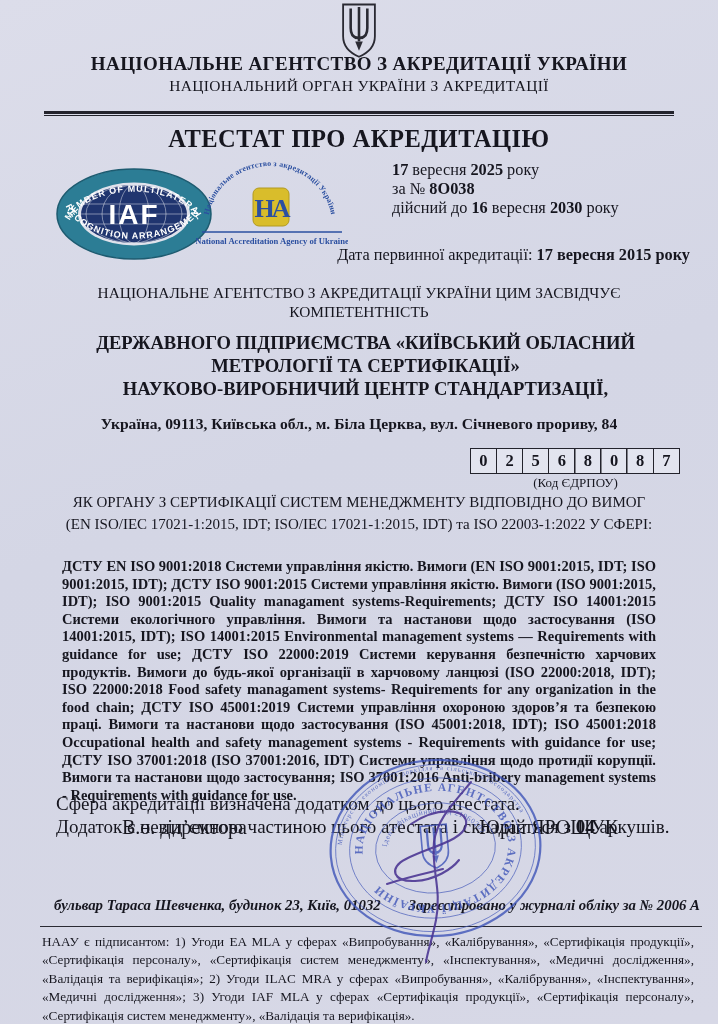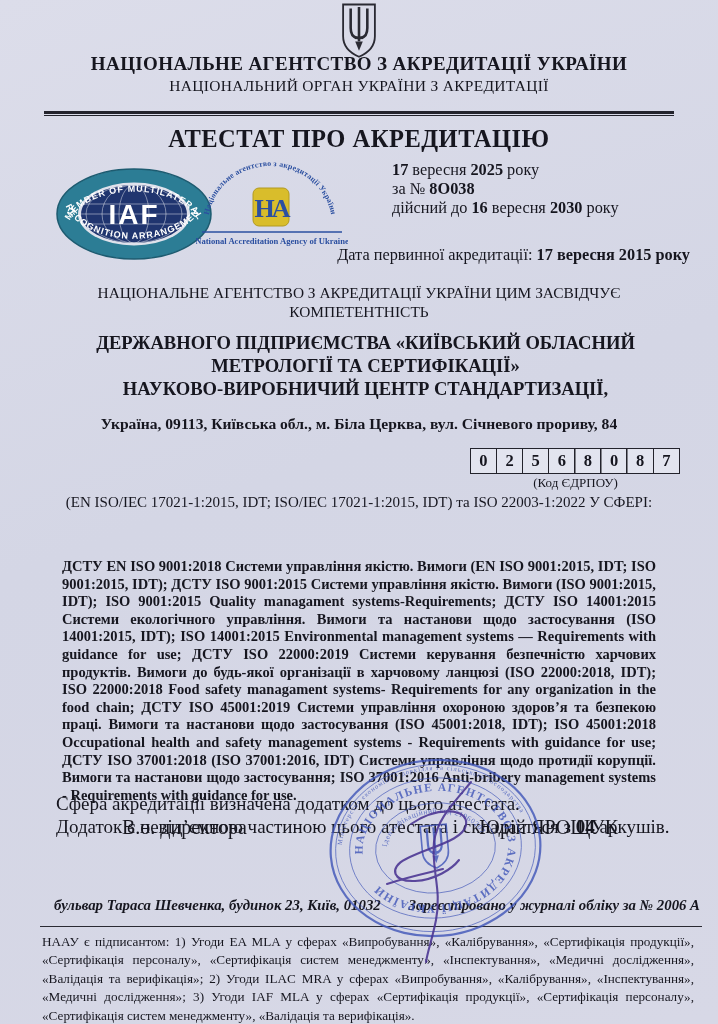--- a/index.html
+++ b/index.html
@@ -165,20 +165,21 @@
       <div class="cell">6</div>
       <div class="cell">8</div>
       <div class="cell">0</div>
       <div class="cell">8</div>
       <div class="cell">7</div>
     </div>
     <div class="lbl">(Код ЄДРПОУ)</div>
   </div>
 
   <div class="abs ctr reqs">
+    <div>ЯК ОРГАНУ З СЕРТИФІКАЦІЇ СИСТЕМ МЕНЕДЖМЕНТУ ВІДПОВІДНО ДО ВИМОГ</div>
     <div>(EN ISO/IEC 17021-1:2015, IDT; ISO/IEC 17021-1:2015, IDT) та ISO 22003-1:2022 У СФЕРІ:</div>
   </div>
 
   <div class="abs scope">ДСТУ EN ISO 9001:2018 Системи управління якістю. Вимоги (EN ISO 9001:2015, IDT; ISO 9001:2015, IDT); ДСТУ ISO 9001:2015 Системи управління якістю. Вимоги (ISO 9001:2015, IDT); ISO 9001:2015 Quality managament systems-Requirements; ДСТУ ISO 14001:2015 Системи екологічного управління. Вимоги та настанови щодо застосування (ISO 14001:2015, IDT); ISO 14001:2015 Environmental management systems — Requirements with guidance for use; ДСТУ ISO 22000:2019 Системи керування безпечністю харчових продуктів. Вимоги до будь-якої організації в харчовому ланцюзі (ISO 22000:2018, IDT); ISO 22000:2018 Food safety managament systems- Requirements for any organization in the food chain; ДСТУ ISO 45001:2019 Системи управління охороною здоров’я та безпекою праці. Вимоги та настанови щодо застосування (ISO 45001:2018, IDT); ISO 45001:2018 Occupational health and safety management systems - Requirements with guidance for use; ДСТУ ISO 37001:2018 (ISO 37001:2016, IDT) Системи управління щодо протидії корупції. Вимоги та настанови щодо застосування; ISO 37001:2016 Anti-bribery management systems - Requirements with guidance for use.</div>
 
   <div class="abs notes">
     <div>Сфера акредитації визначена додатком до цього атестата.</div>
     <div><span>Додаток є невід’ємною частиною цього атестата і складається з </span><span class="b">04</span><span> аркушів.</span></div>
   </div>
 

